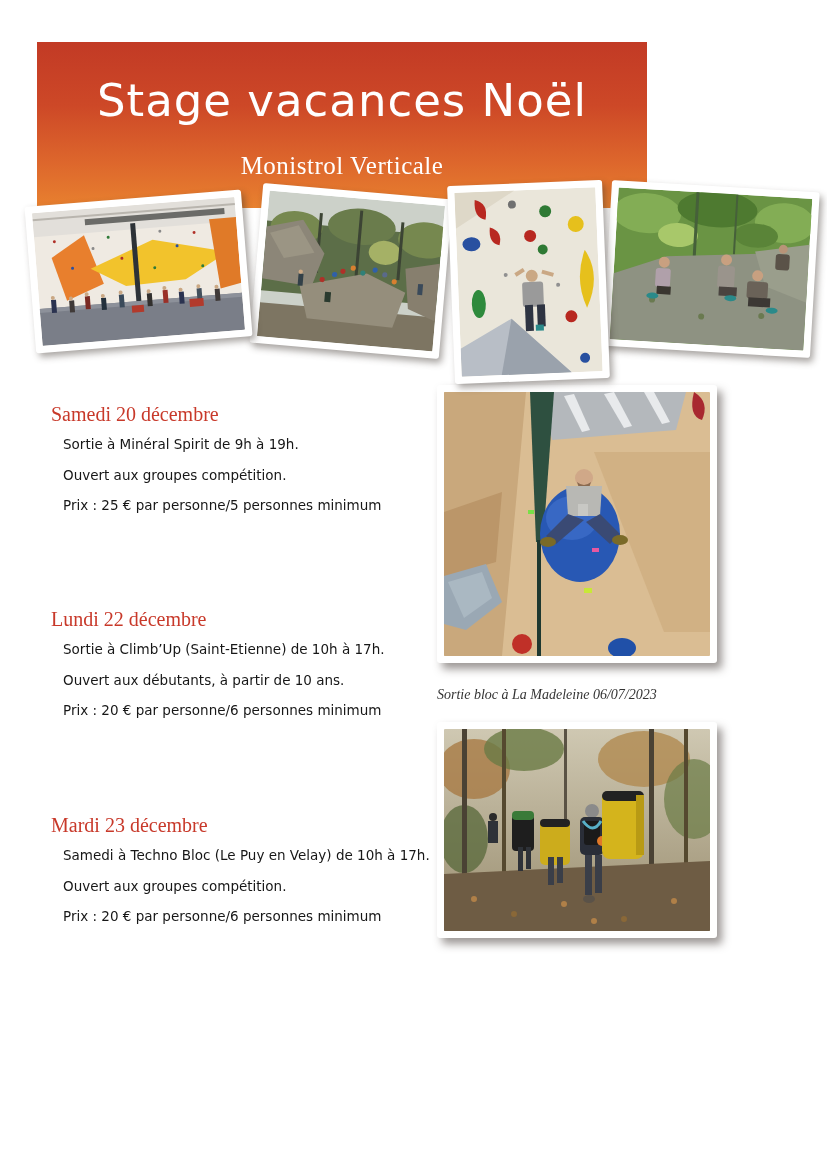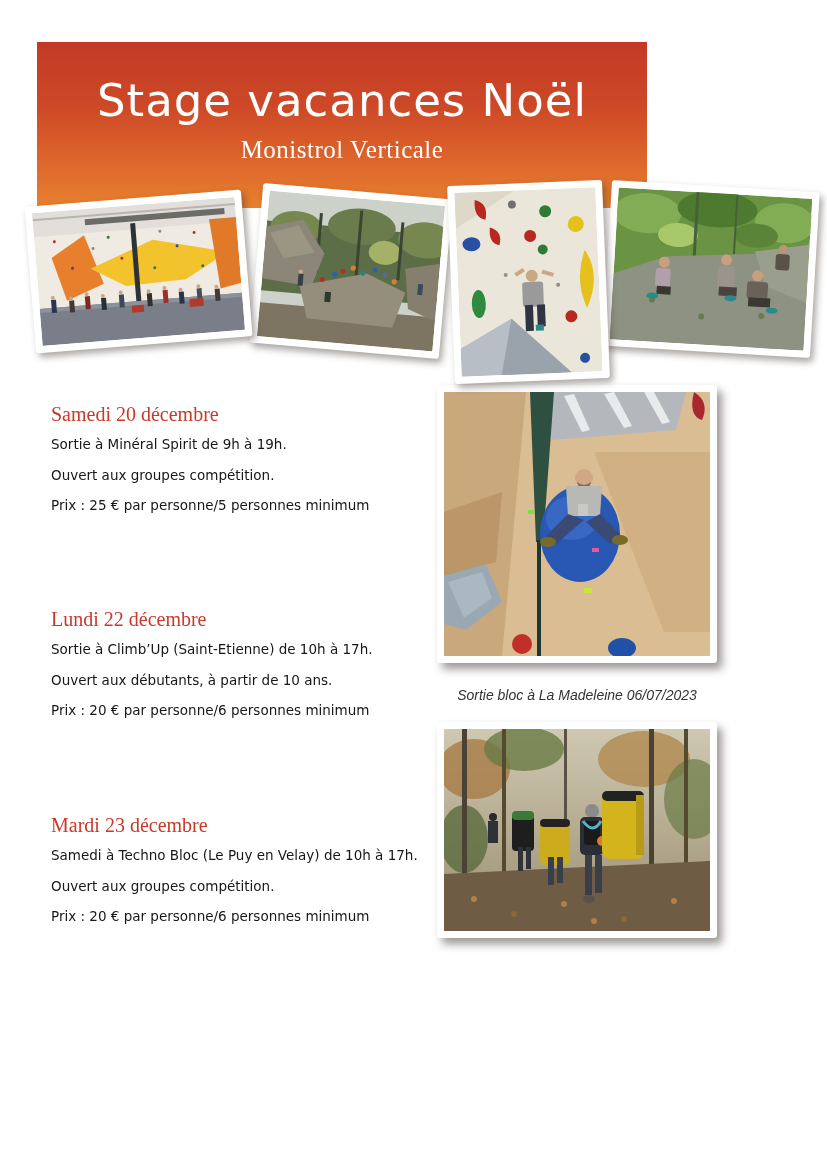--- a/index.html
+++ b/index.html
@@ -12,21 +12,21 @@
     position:absolute;left:37px;top:42px;width:610px;height:166px;
     background:linear-gradient(180deg,#c23a25 0%,#cd4827 38%,#dd662c 72%,#e8812f 100%);
     text-align:center;
   }
   .header-title{
     margin:0;padding-top:34px;
     font-family:"DejaVu Sans",sans-serif;font-weight:normal;
     font-size:45px;line-height:1.1;color:#ffffff;letter-spacing:1px;
   }
   .header-subtitle{
-    margin:0;padding-top:10px;
+    margin:16px;padding-top:10px;
     font-family:"Liberation Serif","DejaVu Serif",serif;font-weight:normal;
     font-size:25px;color:#ffffff;letter-spacing:0.5px;
   }
   
   .photo{
     position:absolute;background:#ffffff;border-radius:3px;
     box-shadow:3px 4px 7px rgba(60,50,45,0.45);
     padding:7px;box-sizing:border-box;
   }
   .photo svg{display:block;width:100%;height:100%;border-radius:1px;}
@@ -39,27 +39,27 @@
   
   .section{position:absolute;left:51px;width:390px;}
   .section-1{top:403px;}
   .section-2{top:608px;}
   .section-3{top:814px;}
   .section h2{
     margin:0 0 13px 0;font-family:"Liberation Serif","DejaVu Serif",serif;
     font-weight:normal;font-size:20px;color:#c8392a;line-height:1.1;
   }
   .section p{
-    margin:0 0 17px 0;font-size:13.5px;color:#171717;line-height:1;
+    margin:0 0 17px 12px;font-size:13.5px;color:#171717;line-height:1;
     font-family:"DejaVu Sans",sans-serif;
   }
   
   .caption{
-    position:absolute;left:437px;width:280px;text-align:center;
-    font-family:Liberation Sans, sans-serif;font-style:italic;
+    position:absolute;left:437px;width:280px;
+    font-family:Liberation Serif, serif;font-style:italic;
     font-size:14px;color:#333333;
   }
   .caption-1{top:687px;}
   .caption-2{top:956px;}
 </style>
 </head>
 <body>
 
 <div class="page">
 

